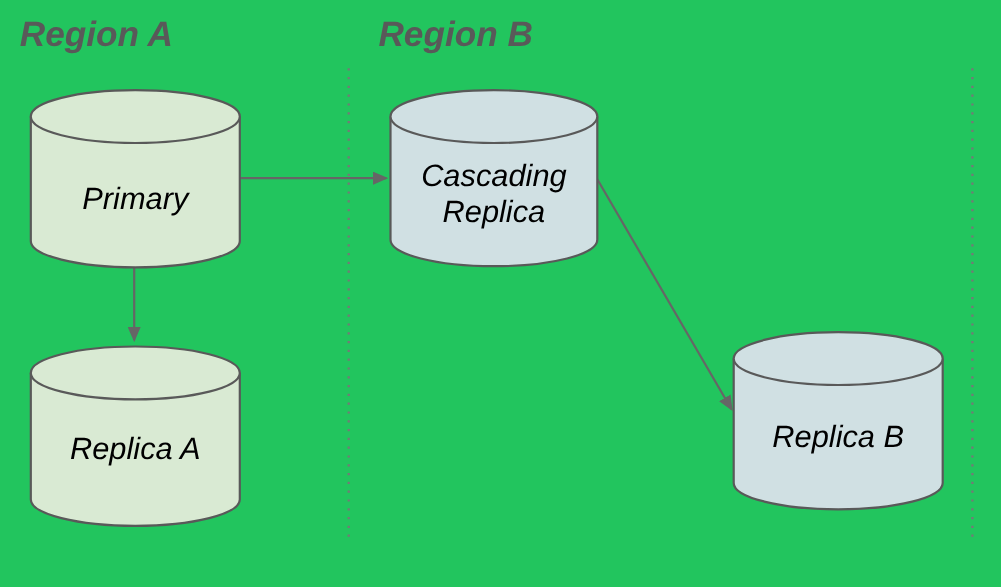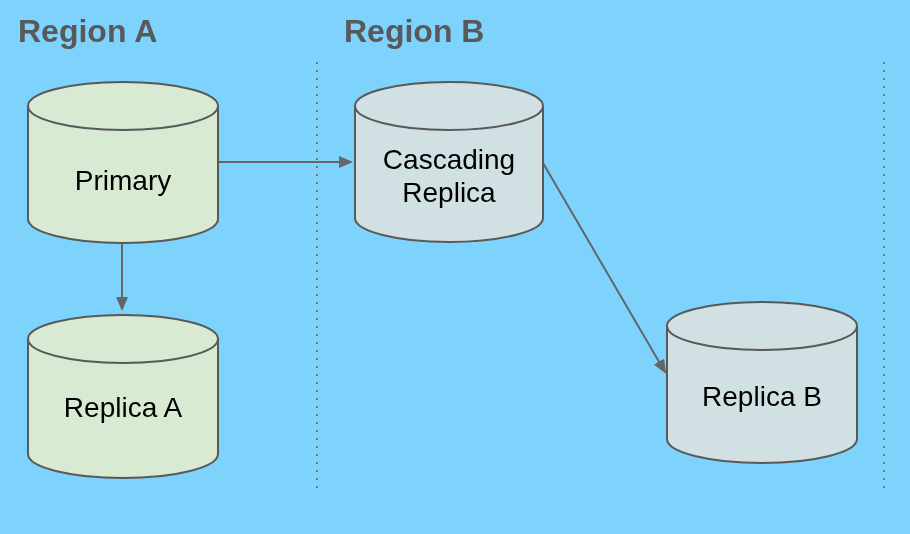--- a/index.html
+++ b/index.html
@@ -4,23 +4,24 @@
 <style>
   html, body {
     margin: 0;
     padding: 0;
     background: #ffffff;
   }
   .canvas {
     position: relative;
     width: 910px;
     height: 534px;
-    background: #7dd3fc;
+    background: #22c55e;
     overflow: hidden;
     font-family: "Liberation Sans", sans-serif;
+    font-style: italic;
   }
   svg { display: block; }
   .heading {
     font-family: "Liberation Sans", sans-serif;
     font-size: 32px;
     font-weight: bold;
   }
   .node-label {
     font-family: "Liberation Sans", sans-serif;
     font-size: 28px;

